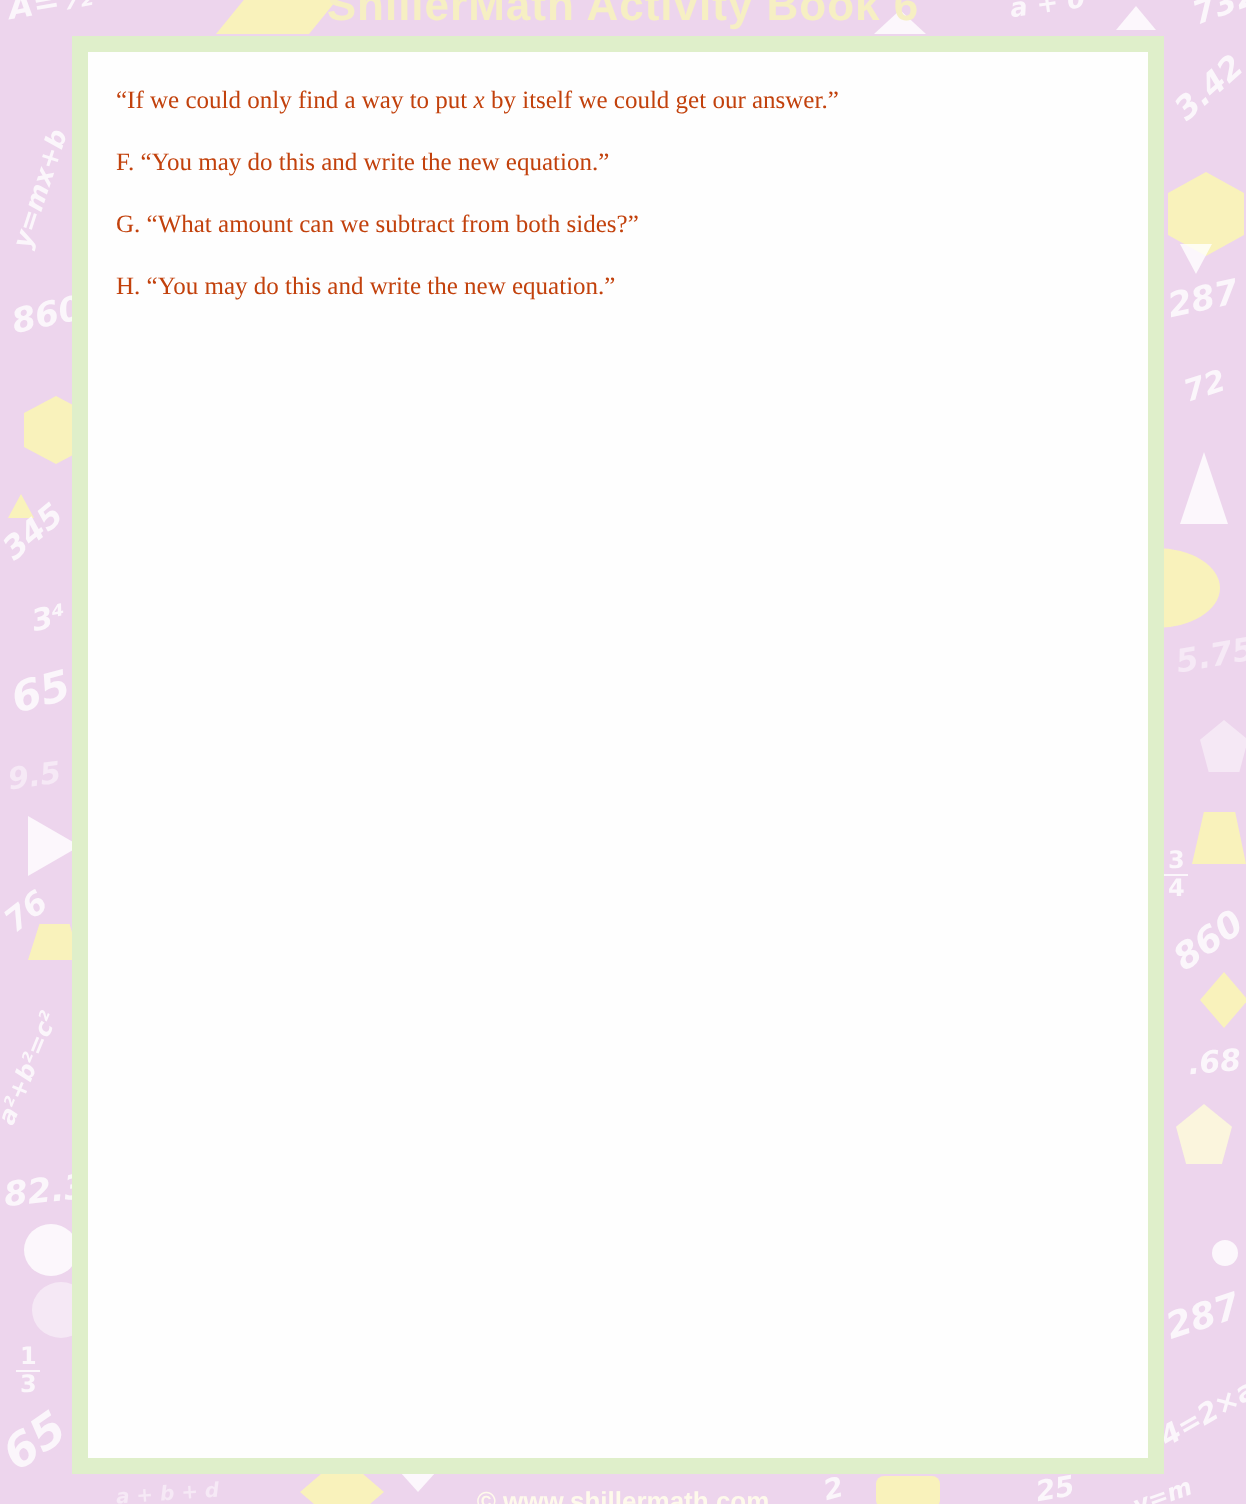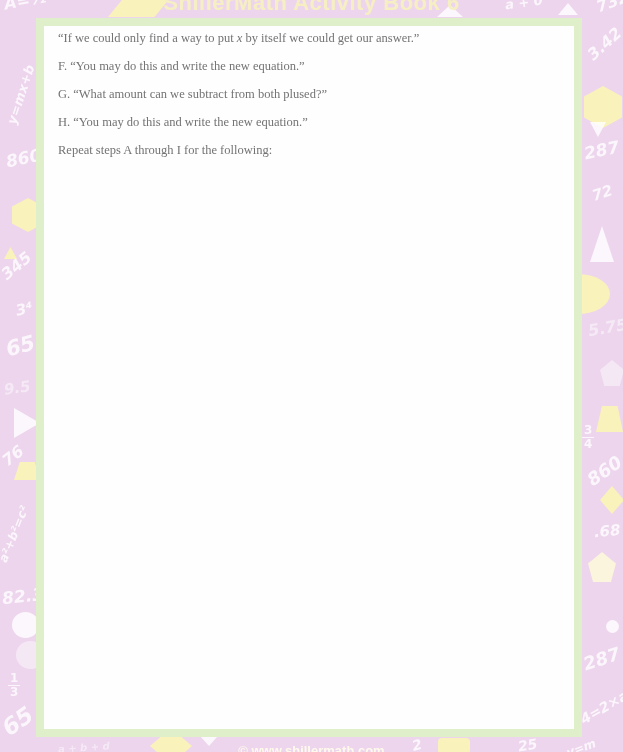--- a/index.html
+++ b/index.html
@@ -51,21 +51,21 @@
     color:rgba(255,252,235,0.95);white-space:nowrap;
   }
   
   #sheet{
     position:absolute;z-index:2;left:36px;top:18px;
     width:530px;height:703px;
     border:8px solid #dfefca;background:#fefefe;
   }
   #paras{padding:1px 16px 0 14px;}
   #paras p{
-    margin:4px 0 13px 0;font-size:12.5px;line-height:15px;color:#737373;
+    margin:16px 0 13px 0;font-size:12.5px;line-height:15px;color:#c2410c;
   }
   #paras .it{font-style:italic;}
 </style>
 </head>
 <body>
 
 <div id="decor-layer">
     <div class="decor decor-text tone-white" style="left: 4px; top: -7px; font-size: 16px; transform: rotate(-10deg);">A=½</div>
     <div class="decor shape shape-parallelogram tone-yellow" style="left: 108px; top: -2px; width: 62px; height: 19px;"></div>
     <div class="decor shape shape-triangle-up tone-white" style="left: 437px; top: 5px; width: 26px; height: 12px;"></div>
@@ -122,19 +122,18 @@
     <div class="decor decor-text tone-white" style="left: 518px; top: 738px; font-size: 14px; transform: rotate(-10deg);">25</div>
     <div class="decor decor-text tone-white" style="left: 566px; top: 742px; font-size: 12px; transform: rotate(-20deg);">y=m</div>
   </div>
 
 <div id="book-title">ShillerMath Activity Book 6</div>
 
 <div id="sheet">
   <div id="paras">
       <p><span>“If we could only find a way to put </span><span class="it">x</span><span> by itself we could get our answer.”</span></p>
       <p><span>F. “You may do this and write the new equation.”</span></p>
-      <p><span>G. “What amount can we subtract from both plused?”</span></p>
+      <p><span>G. “What amount can we subtract from both sides?”</span></p>
       <p><span>H. “You may do this and write the new equation.”</span></p>
-      <p><span>Repeat steps A through I for the following:</span></p>
     </div>
 </div>
 
 <div id="site-footer">© www.shillermath.com</div>
 
 </body></html>

